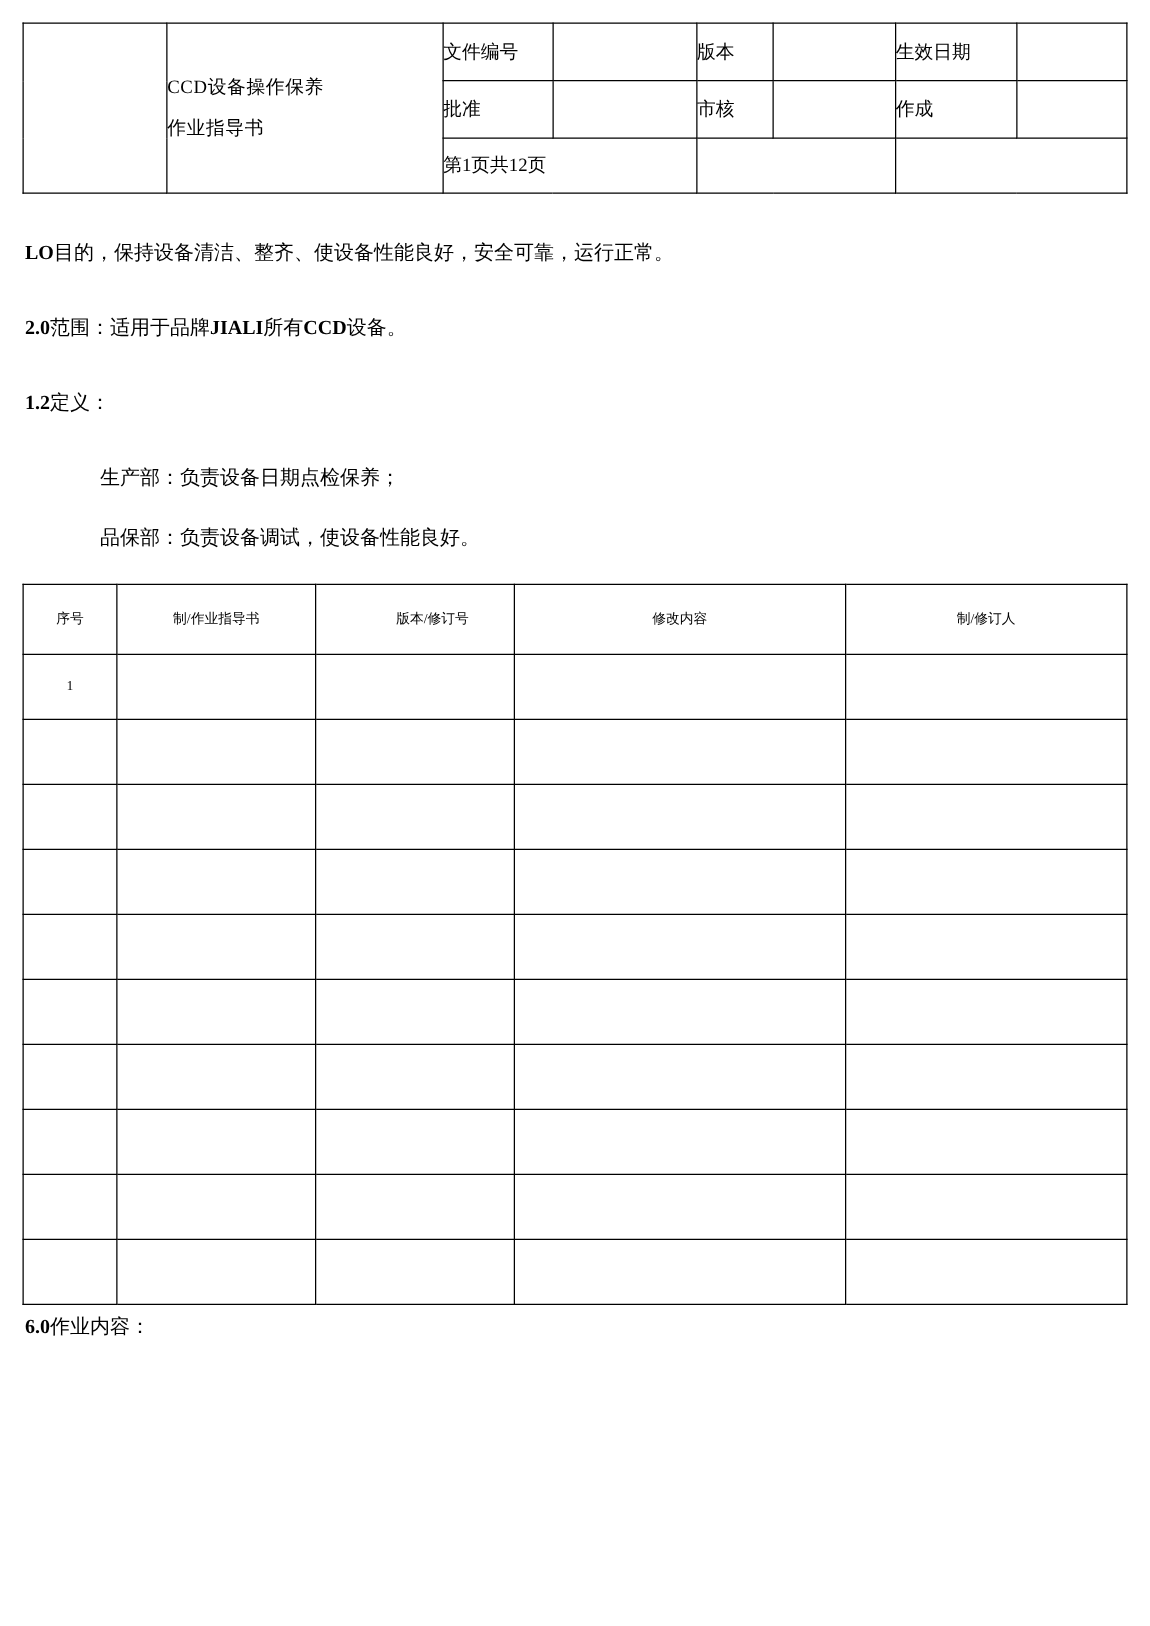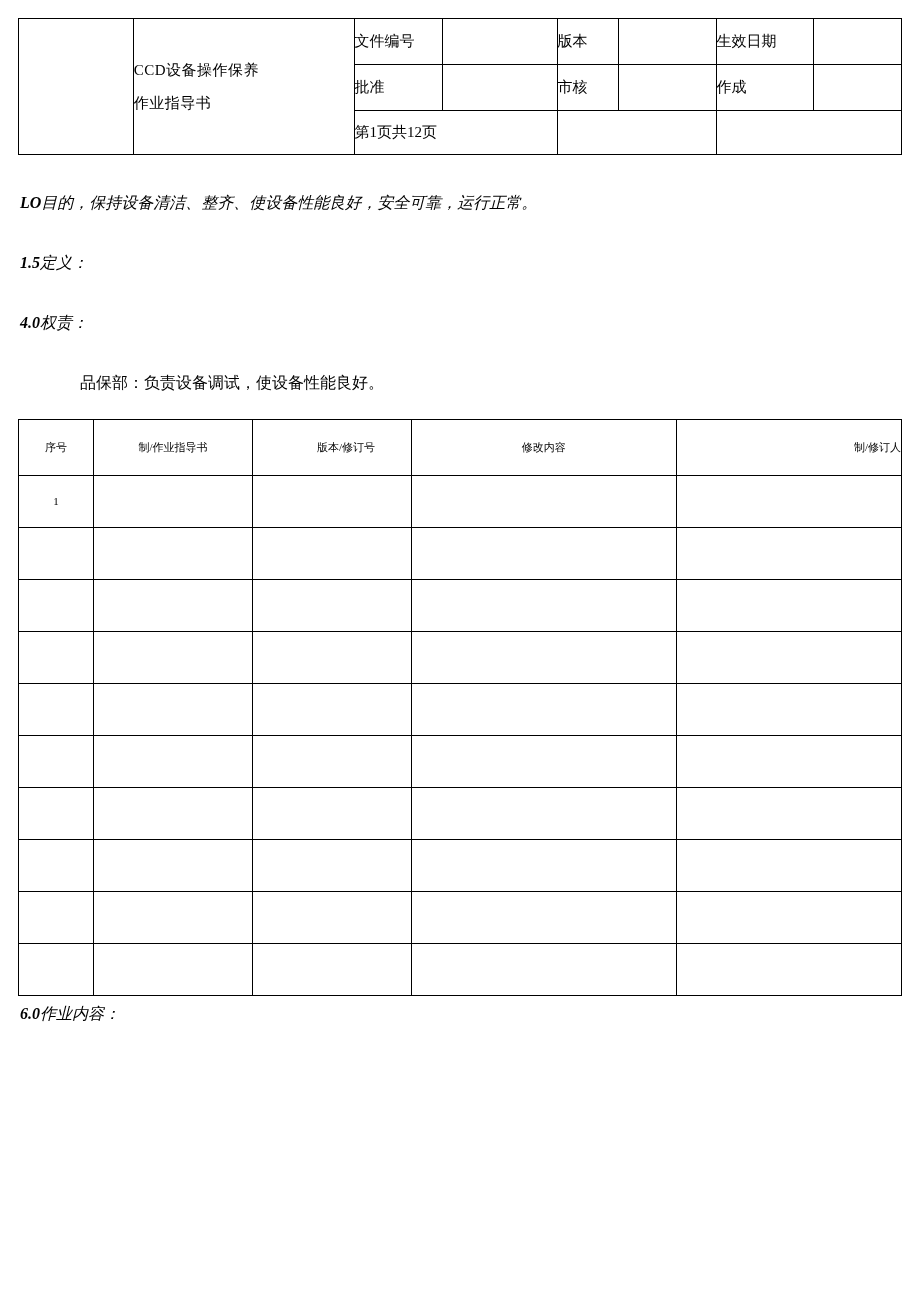--- a/index.html
+++ b/index.html
@@ -25,21 +25,21 @@
     }
     .doc-title-cell {
       font-size: 24px;
       font-family: "SimSun", serif;
       letter-spacing: 0.5px;
       line-height: 2.2;
     }
     .label-cell { height: 46px; }
     .page-cell { height: 44px; font-size: 16px; margin-left: 16px; }
     .content { font-size: 16px; line-height: 1.5; }
-    .section { margin: 36px 0; padding-left: 2px; font-style: italic; }
+    .section { margin: 36px 0; padding-left: 2px; }
     .section .bold-prefix { font-weight: bold; }
     .sub-item { margin: 24px 0 24px 62px; }
     .revision-table {
       width: 100%;
       border-collapse: collapse;
       margin-top: 4px;
     }
     .revision-table td, .revision-table th {
       border: 1px solid #000;
       text-align: center;
@@ -47,21 +47,21 @@
       font-size: 11px;
       font-weight: normal;
       height: 52px;
       padding: 0;
     }
     .revision-table th { height: 56px; }
     .revision-table .col-seq { width: 8.5%; }
     .revision-table .col-date { width: 18%; }
     .revision-table .col-ver { width: 18%; padding-left: 28px; }
     .revision-table .col-content { width: 30%; }
-    .revision-table .col-person { width: 25.5%; text-align: right; }
+    .revision-table .col-person { width: 25.5%; }
   </style>
 </head>
 <body>
 
 <table class="header-table">
   <tbody>
       <tr>
     <td rowspan="3" style="width:13%"></td>
     <td rowspan="3" class="doc-title-cell" style="width:25%">
       <span>CCD设备操作保养</span><br>
@@ -89,28 +89,29 @@
   </tr>
 </tbody>
   </table>
 
 <div class="content">
 
   <div class="section">
     <span class="bold-prefix">LO</span><span>目的，保持设备清洁、整齐、使设备性能良好，安全可靠，运行正常。</span>
   </div>
 
-
   <div class="section">
-    <span class="bold-prefix">1.5</span><span>定义：</span>
+    <span class="bold-prefix">2.0</span><span>范围：适用于品牌</span><span class="bold-prefix">JIALI</span><span>所有</span><span class="bold-prefix">CCD</span><span>设备。</span>
   </div>
 
   <div class="section">
-    <span class="bold-prefix">4.0</span><span>权责：</span>
-  </div>
+    <span class="bold-prefix">1.2</span><span>定义：</span>
+  </div>
+
+  <div class="sub-item">生产部：负责设备日期点检保养；</div>
   <div class="sub-item">品保部：负责设备调试，使设备性能良好。</div>
 
 
   <table class="revision-table">
     <thead>
       <tr>
         <th class="col-seq">序号</th>
         <th class="col-date">制/作业指导书</th>
         <th class="col-ver">版本/修订号</th>
         <th class="col-content">修改内容</th>

